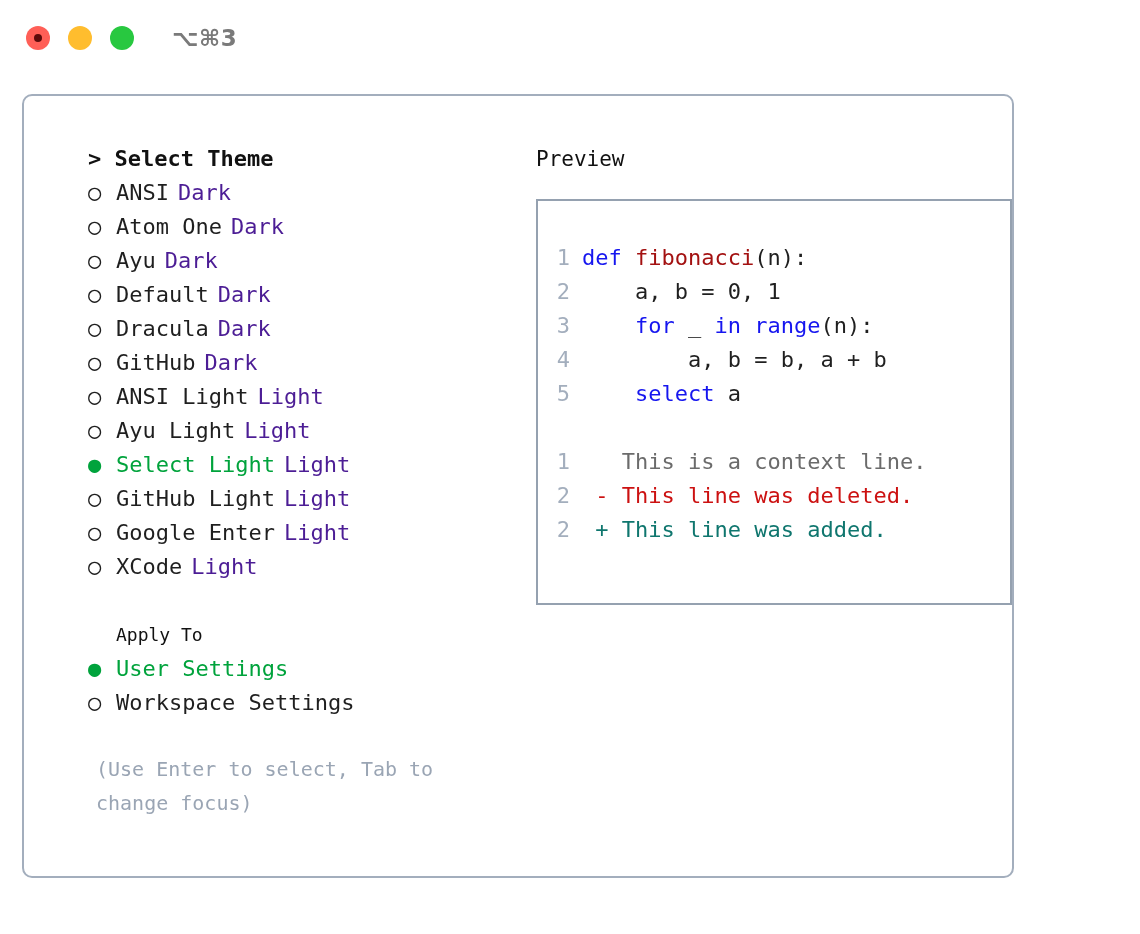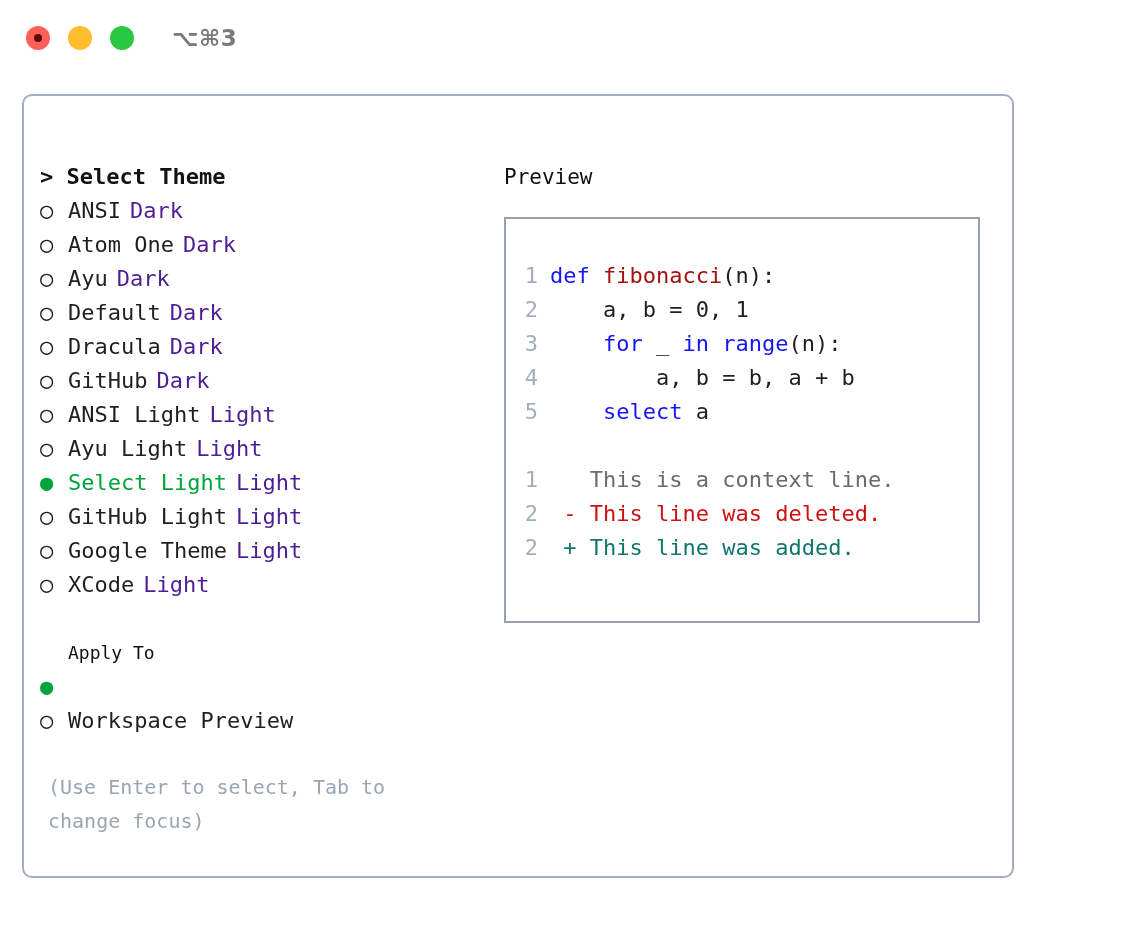--- a/index.html
+++ b/index.html
@@ -47,21 +47,22 @@
     top: 94px;
     width: 992px;
     height: 784px;
     border: 2px solid #a3aebd;
     border-radius: 10px;
     background: #ffffff;
   }
 
   .columns {
     display: flex;
-    padding: 64px 0 0 0;
+    padding: 46px 0 0 0;
+    margin-left: 48px;
   }
   .col-left  { width: 470px; padding-left: 16px; }
   .col-right { flex: 1; padding-left: 10px; }
 
   
   .section-header {
     font-size: 22px;
     font-weight: bold;
     color: #111111;
     line-height: 34px;
@@ -174,31 +175,31 @@
           <div class="opt-row"><span class="marker">○</span><span class="opt-label">ANSI</span><span class="opt-tag">Dark</span></div>
           <div class="opt-row"><span class="marker">○</span><span class="opt-label">Atom One</span><span class="opt-tag">Dark</span></div>
           <div class="opt-row"><span class="marker">○</span><span class="opt-label">Ayu</span><span class="opt-tag">Dark</span></div>
           <div class="opt-row"><span class="marker">○</span><span class="opt-label">Default</span><span class="opt-tag">Dark</span></div>
           <div class="opt-row"><span class="marker">○</span><span class="opt-label">Dracula</span><span class="opt-tag">Dark</span></div>
           <div class="opt-row"><span class="marker">○</span><span class="opt-label">GitHub</span><span class="opt-tag">Dark</span></div>
           <div class="opt-row"><span class="marker">○</span><span class="opt-label">ANSI Light</span><span class="opt-tag">Light</span></div>
           <div class="opt-row"><span class="marker">○</span><span class="opt-label">Ayu Light</span><span class="opt-tag">Light</span></div>
           <div class="opt-row selected"><span class="marker sel">●</span><span class="opt-label">Select Light</span><span class="opt-tag">Light</span></div>
           <div class="opt-row"><span class="marker">○</span><span class="opt-label">GitHub Light</span><span class="opt-tag">Light</span></div>
-          <div class="opt-row"><span class="marker">○</span><span class="opt-label">Google Theme</span><span class="opt-tag">Light</span></div>
+          <div class="opt-row"><span class="marker">○</span><span class="opt-label">Google Enter</span><span class="opt-tag">Light</span></div>
           <div class="opt-row"><span class="marker">○</span><span class="opt-label">XCode</span><span class="opt-tag">Light</span></div>
         </div>
 
       <div class="spacer-block"></div>
 
       <div class="apply-header">Apply To</div>
 
       <div id="apply-list">
-          <div class="opt-row selected"><span class="marker sel">●</span></div>
-          <div class="opt-row"><span class="marker">○</span><span class="opt-label">Workspace Preview</span></div>
+          <div class="opt-row selected"><span class="marker sel">●</span><span class="opt-label">User Settings</span></div>
+          <div class="opt-row"><span class="marker">○</span><span class="opt-label">Workspace Settings</span></div>
         </div>
 
       <div class="hint">(Use Enter to select, Tab to change focus)</div>
     </div>
 
     <div class="col-right">
       <div class="preview-title">Preview</div>
 
       <div class="preview-box">
         <div id="code-block">

